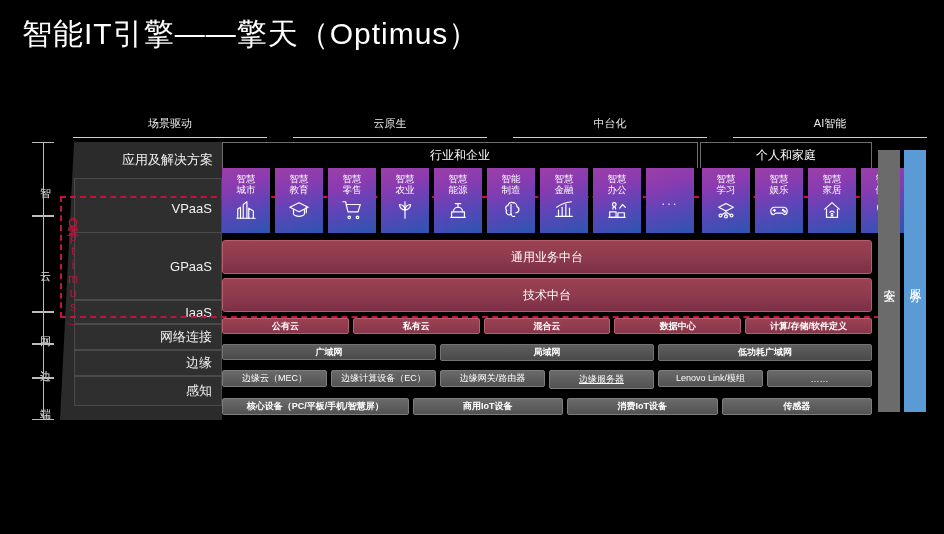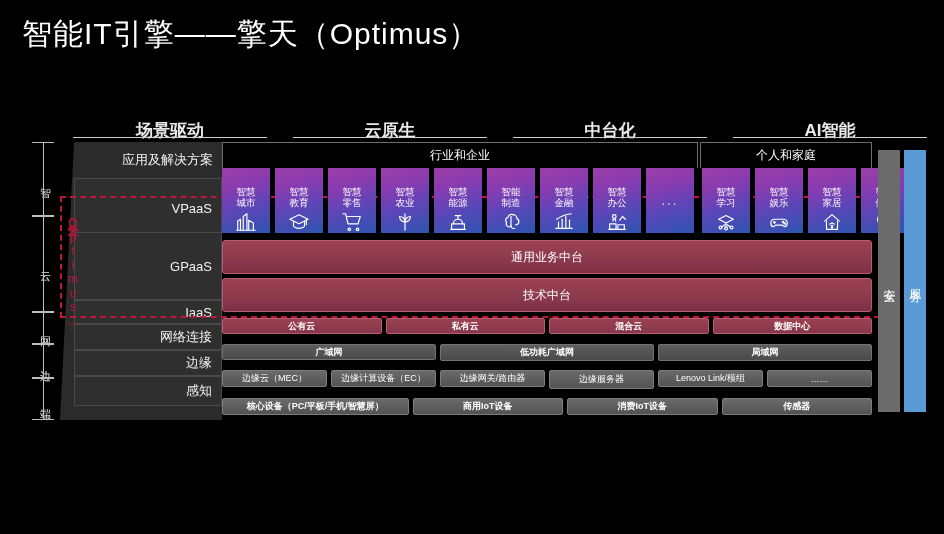--- a/index.html
+++ b/index.html
@@ -5,21 +5,21 @@
   html,body{margin:0;padding:0;background:#000;}
   body{width:944px;height:534px;overflow:hidden;font-family:"Liberation Sans","DejaVu Sans",sans-serif;color:#fff;}
   #stage{position:relative;width:944px;height:534px;background:#000;}
 
   
   .title{position:absolute;left:22px;top:14px;font-size:30px;letter-spacing:1px;color:#fff;white-space:nowrap;}
 
   
   .toplabels{position:absolute;left:60px;top:116px;width:880px;height:22px;display:flex;}
   .toplabel{flex:1;display:flex;flex-direction:column;align-items:center;justify-content:flex-end;}
-  .toplabel span{font-size:17px;color:#eaeaea;line-height:12px;margin-bottom:0;font-weight:bold;}
+  .toplabel span{font-size:11px;color:#eaeaea;line-height:12px;margin-bottom:8px;}
   .toplabel i{display:block;width:88%;height:1px;background:#cfcfcf;}
 
   
   .frame{position:absolute;left:22px;top:142px;width:888px;height:278px;}
 
   
   .vaxis{position:absolute;left:0px;top:0px;width:40px;height:278px;}
   .vseg{position:absolute;left:10px;width:26px;display:flex;align-items:center;justify-content:center;}
   .vseg .vtxt{font-size:11px;color:#e6e6e6;writing-mode:vertical-rl;text-orientation:upright;letter-spacing:1px;}
   .vseg::before,.vseg::after{content:"";position:absolute;left:0;width:22px;height:1px;background:#bdbdbd;}
@@ -49,21 +49,21 @@
   .group-headers{position:absolute;left:0;top:0;width:650px;height:26px;}
   .ghead{position:absolute;top:0;height:26px;box-sizing:border-box;
          border:1px solid #6e6e6e;border-bottom:none;
          display:flex;align-items:center;justify-content:center;
          font-size:12px;color:#fff;}
 
   .cards{position:absolute;left:0;top:26px;width:650px;height:65px;}
   .card{position:absolute;top:0;height:65px;box-sizing:border-box;
         background:linear-gradient(165deg,#9b3fa8 0%,#8a3bb0 28%,#5a46b8 62%,#2d55b0 100%);
         display:flex;flex-direction:column;align-items:center;justify-content:flex-start;
-        padding-top:18px;color:#fff;}
+        padding-top:5px;color:#fff;}
   .card .ctext{font-size:9.5px;line-height:11px;text-align:center;}
   .card .cicon{margin-top:3px;width:26px;height:24px;display:flex;align-items:center;justify-content:center;}
   .card.blank{justify-content:center;padding-top:0;}
   .card.blank .dots{font-size:13px;letter-spacing:2px;color:#e4dff2;}
 
   
   .midbar{position:absolute;left:0;width:650px;box-sizing:border-box;
           background:linear-gradient(180deg,#9b4152 0%,#8e3b4e 50%,#7d2f46 100%);
           border:1px solid #b85d6e;border-radius:3px;
           display:flex;align-items:center;justify-content:center;font-size:12px;color:#fff;}
@@ -338,31 +338,32 @@
       <div id="midbars">
           <div class="midbar" style="top: 98px; height: 34px;">通用业务中台</div>
           <div class="midbar" style="top: 136px; height: 34px;">技术中台</div>
         </div>
       <div id="chiprows">
           <div class="chiprow" style="top: 176px; height: 22px;">
             <div class="chip iaas" style="flex: 1 0 0px; height: 16px;">公有云</div>
             <div class="chip iaas" style="flex: 1 0 0px; height: 16px;">私有云</div>
             <div class="chip iaas" style="flex: 1 0 0px; height: 16px;">混合云</div>
             <div class="chip iaas" style="flex: 1 0 0px; height: 16px;">数据中心</div>
+            <div class="chip iaas" style="flex: 1 0 0px; height: 16px;">计算/存储/软件定义</div>
           </div>
           <div class="chiprow" style="top: 202px; height: 17px;">
             <div class="chip net" style="flex: 1 0 0px; height: 16px;">广域网</div>
+            <div class="chip net" style="flex: 1 0 0px; height: 17px;">局域网</div>
             <div class="chip net" style="flex: 1 0 0px; height: 17px;">低功耗广域网</div>
-            <div class="chip net" style="flex: 1 0 0px; height: 17px;">局域网</div>
           </div>
           <div class="chiprow" style="top: 228px; height: 17px;">
             <div class="chip edge" style="flex: 1 0 0px; height: 17px;">边缘云（MEC）</div>
             <div class="chip edge" style="flex: 1 0 0px; height: 17px;">边缘计算设备（EC）</div>
             <div class="chip edge" style="flex: 1 0 0px; height: 17px;">边缘网关/路由器</div>
-            <div class="chip edge" style="flex: 1 0 0px; height: 19px;">边缘服务器</div>
+            <div class="chip edge" style="flex: 1 0 0px; height: 19px; text-decoration: underline;">边缘服务器</div>
             <div class="chip edge" style="flex: 1 0 0px; height: 17px;">Lenovo Link/模组</div>
             <div class="chip edge" style="flex: 1 0 0px; height: 17px;">……</div>
           </div>
           <div class="chiprow" style="top: 256px; height: 17px;">
             <div class="chip sense" style="flex: 1.25 0 0px; height: 17px;">核心设备（PC/平板/手机/智慧屏）</div>
             <div class="chip sense" style="flex: 1 0 0px; height: 17px;">商用IoT设备</div>
             <div class="chip sense" style="flex: 1 0 0px; height: 17px;">消费IoT设备</div>
             <div class="chip sense" style="flex: 1 0 0px; height: 17px;">传感器</div>
           </div>
         </div>

